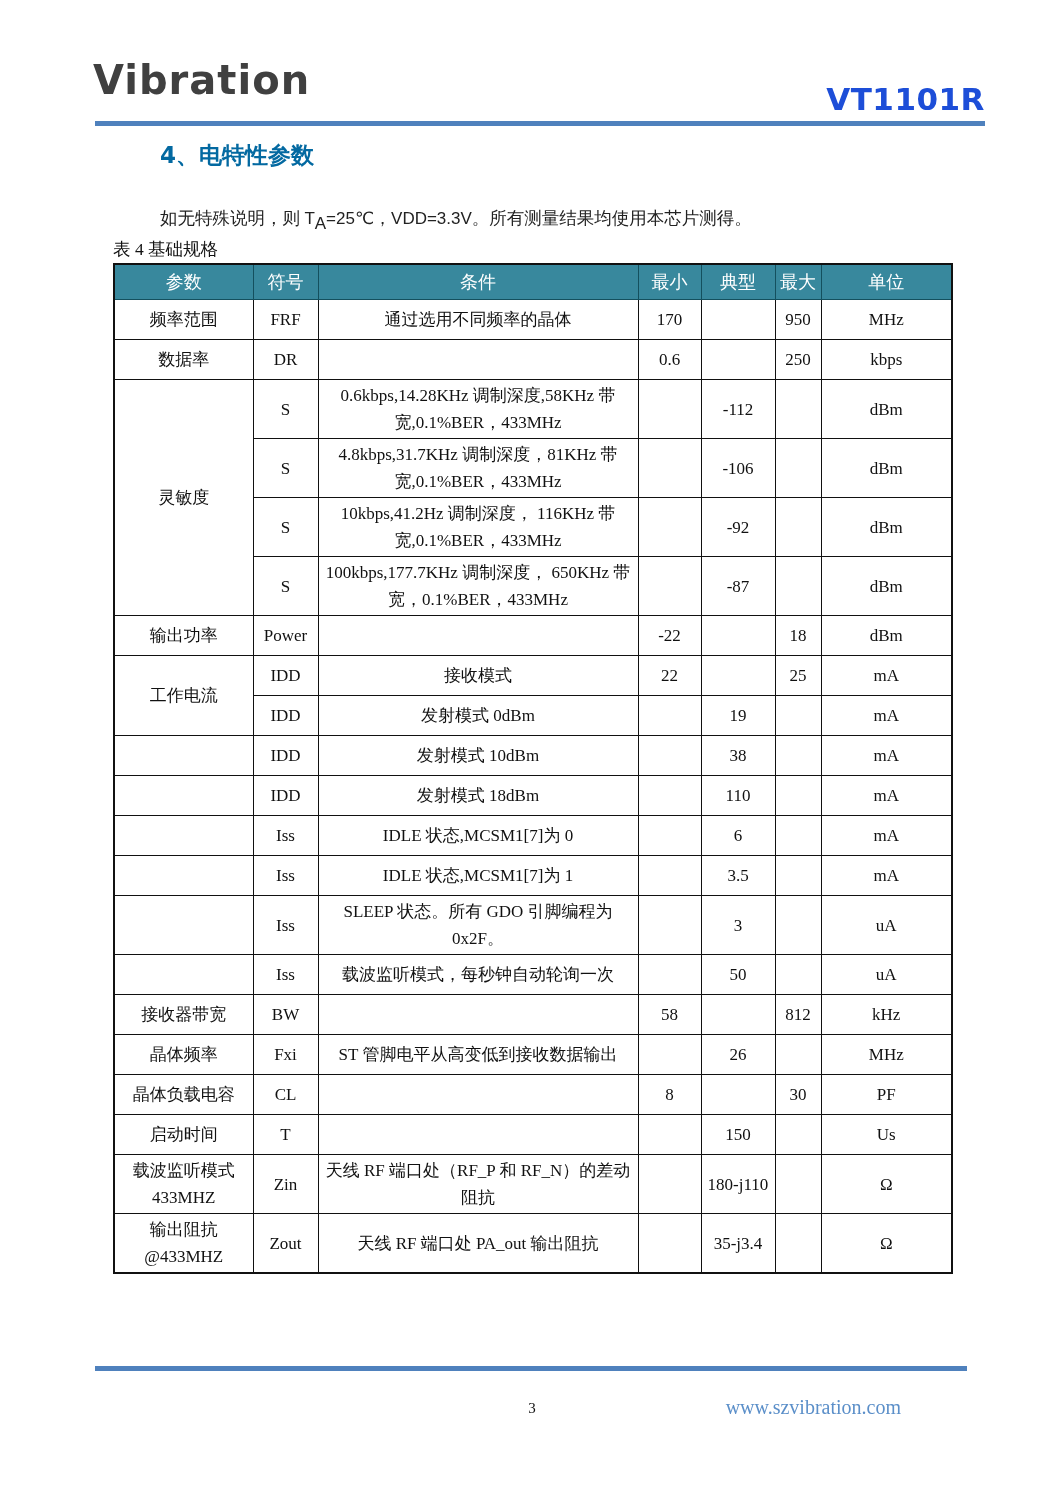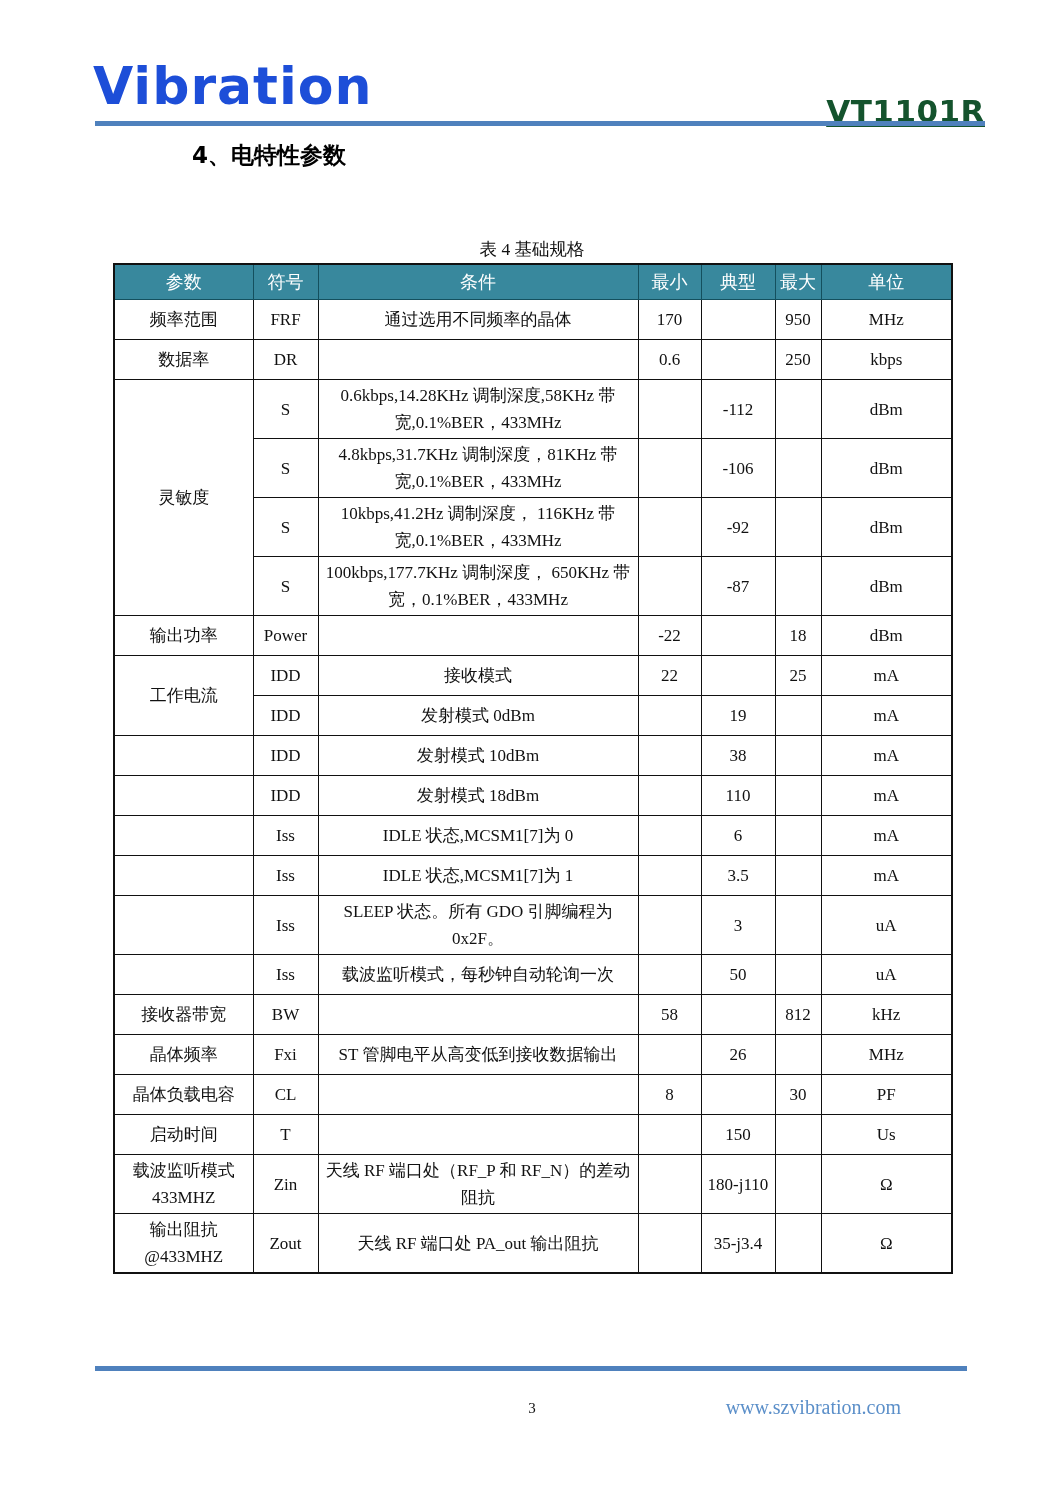--- a/index.html
+++ b/index.html
@@ -9,49 +9,49 @@
     background:#ffffff;
     margin:0 auto;
     font-family:"Liberation Serif","DejaVu Serif",serif;
     color:#1a1a1a;
     overflow:hidden;
   }
   
   .logo{
     position:absolute;left:93px;top:60px;
     font-family:"DejaVu Sans","Liberation Sans",sans-serif;
-    font-weight:bold;font-size:52px;line-height:1;
-    color:#1d4ed8;letter-spacing:1px;
+    font-weight:bold;font-size:40px;line-height:1;
+    color:#404040;letter-spacing:1px;
   }
   .product-code{
-    position:absolute;right:76px;top:96px;
+    position:absolute;right:76px;top:84px;
     font-family:"DejaVu Sans","Liberation Sans",sans-serif;
     font-weight:bold;font-size:31px;line-height:1;
-    color:#14532d;letter-spacing:0.5px;text-decoration:underline;
+    color:#1d4ed8;letter-spacing:0.5px;
   }
   .rule-top{
     position:absolute;left:95px;top:121px;width:890px;height:5px;
     background:#4f81bd;
   }
   
   .section-title{
     position:absolute;left:160px;top:140px;
     font-family:"DejaVu Sans","Liberation Sans",sans-serif;
-    font-weight:bold;font-size:23px;color:#000000;margin-left:32px;
+    font-weight:bold;font-size:23px;color:#0369a1;
   }
   .intro{
     position:absolute;left:160px;top:206px;
     font-size:17.5px;color:#222;white-space:nowrap;
   }
   .intro .sans{font-family:"Liberation Sans","DejaVu Sans",sans-serif;font-size:17px;}
   .intro sub{font-size:11px;}
   
   .tbl-caption{
     position:absolute;left:113px;top:237px;width:838px;
-    text-align:center;font-size:17.5px;color:#111;
+    text-align:left;font-size:17.5px;color:#111;
   }
   table.spec{
     position:absolute;left:113px;top:263px;
     width:838px;border-collapse:collapse;table-layout:fixed;
     font-size:17px;color:#111;
   }
   table.spec col.c1{width:139px}
   table.spec col.c2{width:65px}
   table.spec col.c3{width:320px}
   table.spec col.c4{width:63px}
@@ -92,20 +92,21 @@
 <body>
 
 <div class="page">
 
   <div class="logo">Vibration</div>
   <div class="product-code">VT1101R</div>
   <div class="rule-top"></div>
 
   <div class="section-title">4、电特性参数</div>
 
+  <div class="intro"><span>如无特殊说明，则 </span><span class="sans">T</span><sub class="sans">A</sub><span class="sans">=25℃，VDD=3.3V</span><span>。所有测量结果均使用本芯片测得。</span></div>
 
   <div class="tbl-caption">表 4  基础规格</div>
 
   <table class="spec">
     <colgroup>
       <col class="c1">
         <col class="c2">
         <col class="c3">
         <col class="c4">
         <col class="c5">

